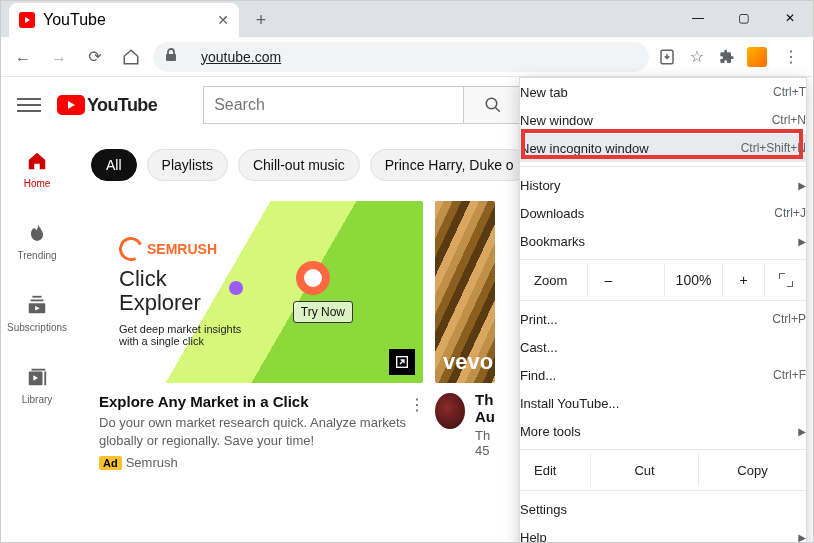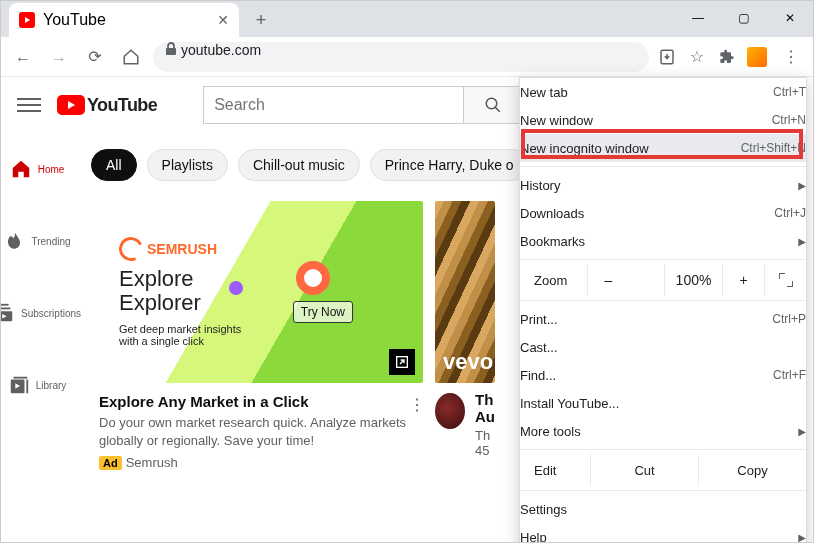--- a/index.html
+++ b/index.html
@@ -12,41 +12,41 @@
 .tab-favicon { width: 16px; height: 16px; background: #ff0000; border-radius: 3px; display: flex; align-items: center; justify-content: center; }
 .tab-favicon svg { width: 10px; height: 10px; fill: #fff; }
 .new-tab { width: 28px; height: 28px; margin-left: 8px; display: flex; align-items: center; justify-content: center; color: #5f6368; font-size: 18px; margin-bottom: 3px; }
 .window-controls { margin-left: auto; display: flex; margin-bottom: 4px; }
 .wc { width: 46px; height: 30px; display: flex; align-items: center; justify-content: center; font-size: 12px; color: #000; }
 
 
 .addrbar { height: 40px; background: #fff; display: flex; align-items: center; padding: 0 8px; gap: 8px; border-bottom: 1px solid #e8e8e8; }
 .nav-icon { width: 28px; height: 28px; display: flex; align-items: center; justify-content: center; color: #5f6368; font-size: 16px; border-radius: 50%; }
 .nav-icon.disabled { color: #b0b0b0; }
-.omnibox { flex: 1; height: 30px; background: #f1f3f4; border-radius: 15px; display: flex; align-items: flex-start; padding: 0 12px; gap: 4px; color: #202124; font-size: 14px; }
+.omnibox { flex: 1; height: 30px; background: #f1f3f4; border-radius: 15px; display: flex; align-items: center; padding: 0 12px; gap: 24px; color: #202124; font-size: 14px; text-decoration: underline; }
 .action-icons { display: flex; gap: 10px; align-items: center; }
 .action-icon { width: 20px; height: 20px; color: #5f6368; display: flex; align-items: center; justify-content: center; }
 .ext-icon { width: 20px; height: 20px; background: linear-gradient(135deg,#ffb400,#ff6a00); border-radius: 3px; }
 .kebab { width: 28px; height: 28px; display: flex; align-items: center; justify-content: center; color: #5f6368; border-radius: 50%; }
 
 
 .yt-header { height: 56px; display: flex; align-items: center; padding: 0 16px; gap: 16px; }
 .hamburger { width: 24px; height: 24px; color: #606060; display:flex; flex-direction:column; justify-content:center; gap:4px;}
 .hamburger span { height:2px; background:#606060; display:block;}
 .yt-logo { display: flex; align-items: center; gap: 2px; }
 .yt-play { width: 28px; height: 20px; background: #ff0000; border-radius: 5px; display: flex; align-items: center; justify-content: center; }
 .yt-play::after { content:""; border-left: 7px solid #fff; border-top: 4px solid transparent; border-bottom: 4px solid transparent; }
 .yt-text { font-weight: bold; font-size: 18px; letter-spacing: -0.6px; color:#212121; }
 .search-wrap { display:flex; margin-left: 30px; }
 .search-box { width: 260px; height: 38px; border: 1px solid #ccc; border-right: none; padding: 18px 10px; font-size: 16px; color:#888; }
 .search-btn { width: 60px; height: 38px; border: 1px solid #ccc; background: #f8f8f8; display:flex; align-items:center; justify-content:center; color:#555; }
 
 
 .sidebar { position: absolute; left: 0; top: 132px; width: 72px; display:flex; flex-direction:column; align-items:center; }
-.side-item { width: 72px; height: 72px; display:flex; flex-direction:row; align-items:center; justify-content:center; gap:6px; font-size:10px; color:#606060; }
+.side-item { width: 72px; height: 72px; display:flex; flex-direction:column; align-items:center; justify-content:center; gap:6px; font-size:10px; color:#606060; }
 .side-item.active { color:#cc0000; }
 .side-ico { width: 22px; height: 22px; display:flex; align-items:center; justify-content:center; }
 
 
 .chips { position: absolute; left: 90px; top: 148px; display:flex; gap:10px; align-items:center; }
 .chip { height: 32px; padding: 0 14px; border-radius: 16px; background:#f2f2f2; border:1px solid #e0e0e0; display:flex; align-items:center; font-size:14px; color:#0f0f0f; }
 .chip.active { background:#0f0f0f; color:#fff; border-color:#0f0f0f; }
 
 
 .content { position:absolute; left: 98px; top: 200px; right: 10px; display:flex; gap: 12px; }
@@ -216,21 +216,21 @@
   <div class="chip">Chill-out music</div>
   <div class="chip">Prince Harry, Duke o</div>
 </div>
 
 <div class="content">
   <div class="card" style="position:relative;">
     <div class="thumb ad-thumb">
       <div class="semrush-logo">
           <span>SEMRUSH</span>
         </div>
-      <div class="mx-title"><span>Explore</span><br><span>Explorer</span></div>
+      <div class="mx-title"><span>Click</span><br><span>Explorer</span></div>
       <div class="mx-sub"><span>Get deep market insights</span><br><span>with a single click</span></div>
       <div class="purple-dot"></div>
       <div class="hand">
           <div class="ring"></div>
         </div>
       <div class="try-btn">Try Now</div>
       <div class="open-badge">
           <svg width="16" height="16" viewBox="0 0 24 24" fill="none" stroke="#fff" stroke-width="2">
             <rect x="4" y="4" width="16" height="16"></rect>
             <path d="M9 15 L15 9 M10 9 H15 V14"></path>

